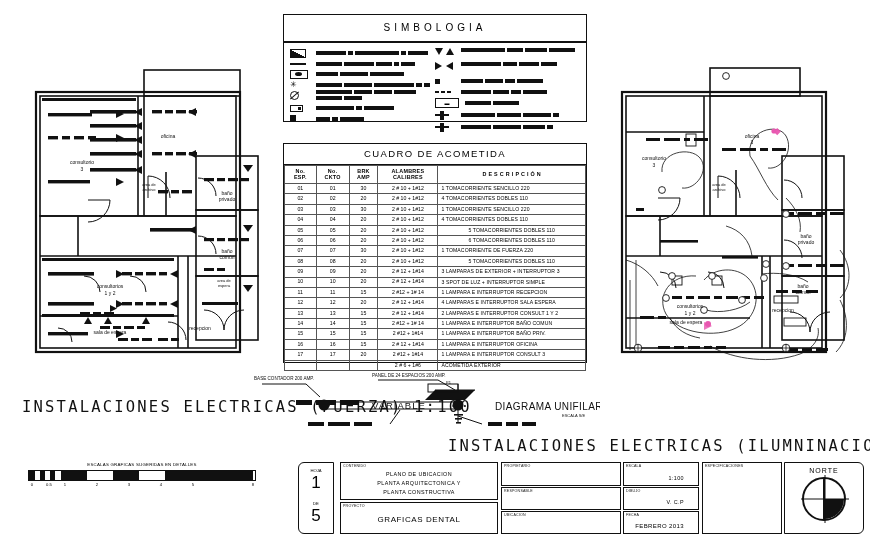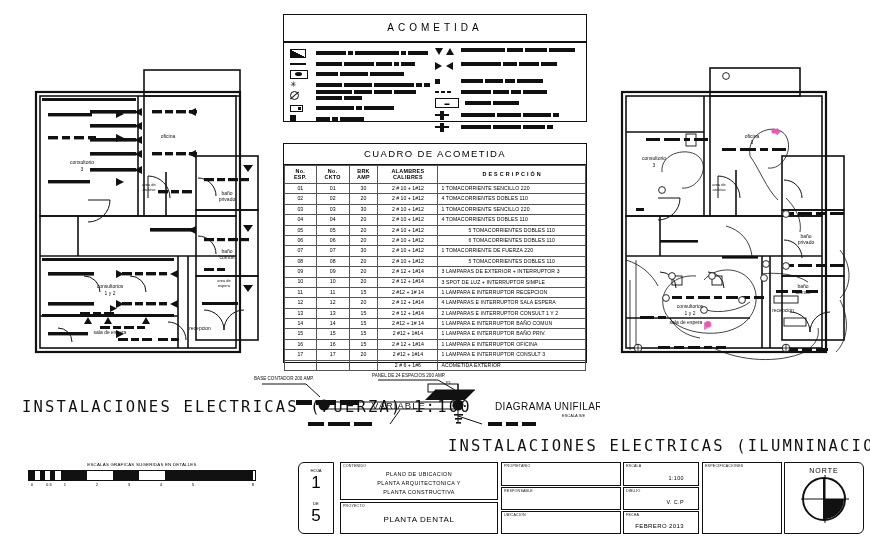--- a/index.html
+++ b/index.html
@@ -102,21 +102,21 @@
 
   
   #unifilar{left:250px;top:372px;width:350px;height:62px;}
 </style>
 </head>
 <body>
 
 <div class="sheet">
 
   <div class="abs" id="simbologia">
-    <div class="hd cadtext">ACOMETIDA</div>
+    <div class="hd cadtext">SIMBOLOGIA</div>
     <div class="legcols">
       <div class="legcol">
         <div class="legrow">
           <div class="legsym">
               <div class="g-tri"></div>
             </div>
           <div class="legtxt">
             <i class="blurbar" style="width:30px"></i>
               <i class="blurbar" style="width:5px"></i>
               <i class="blurbar" style="width:44px"></i>
@@ -832,21 +832,21 @@
 
     <div class="tbbox" style="left:42px;top:0;width:158px;height:38px">
       <div class="tblab">CONTENIDO</div>
       <div class="tbval sm" style="top:8px">PLANO DE UBICACION</div>
       <div class="tbval sm" style="top:17px">PLANTA ARQUITECTONICA Y</div>
       <div class="tbval sm" style="top:26px">PLANTA CONSTRUCTIVA</div>
     </div>
 
     <div class="tbbox" style="left:42px;top:40px;width:158px;height:32px">
       <div class="tblab">PROYECTO</div>
-      <div class="tbval" style="top:12px">PLANTA DENTAL</div>
+      <div class="tbval" style="top:12px">GRAFICAS DENTAL</div>
     </div>
 
     <div class="tbbox" style="left:203px;top:0;width:120px;height:24px">
       <div class="tblab">PROPIETARIO</div>
       <div class="tbval sm" style="top:11px"></div>
     </div>
     <div class="tbbox" style="left:203px;top:25px;width:120px;height:23px">
       <div class="tblab">RESPONSABLE</div>
       <div class="tbval sm" style="top:11px"></div>
     </div>

